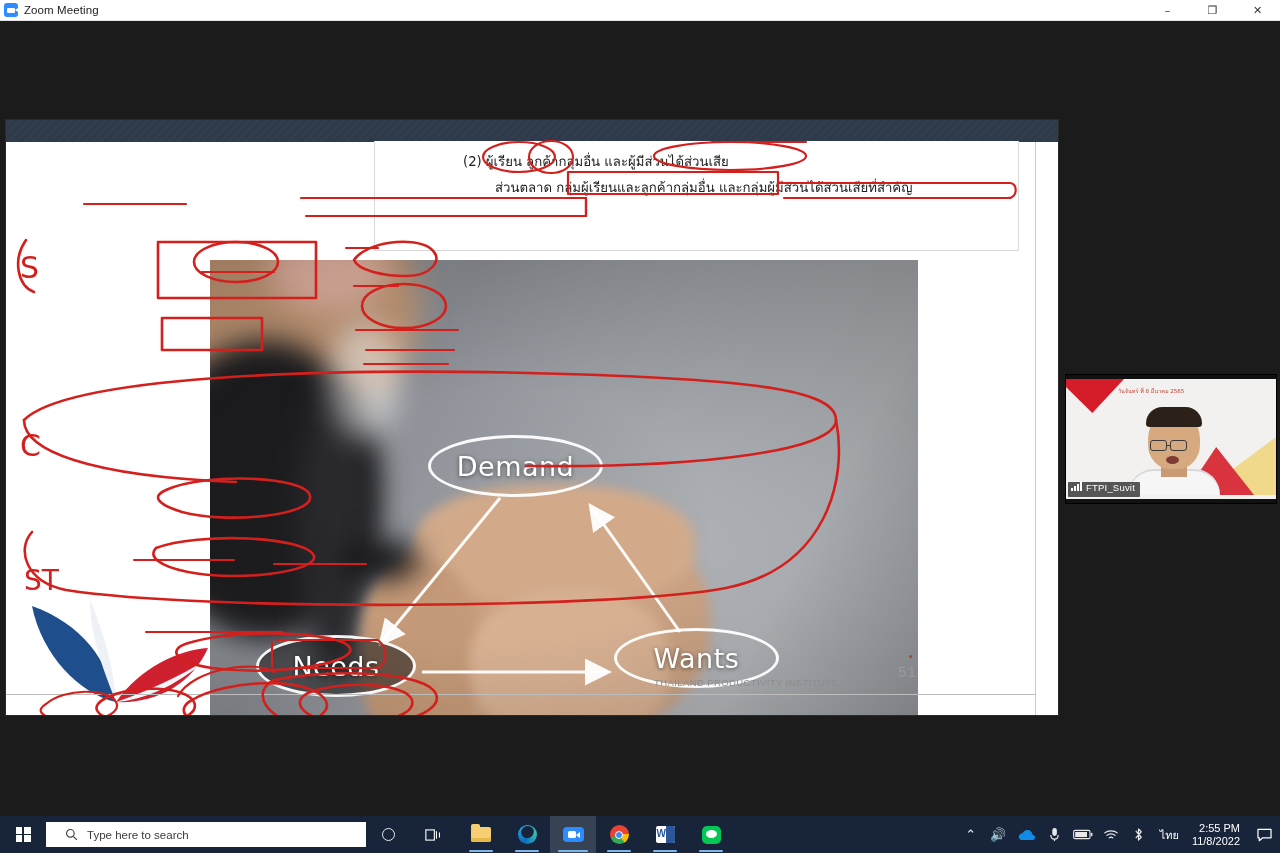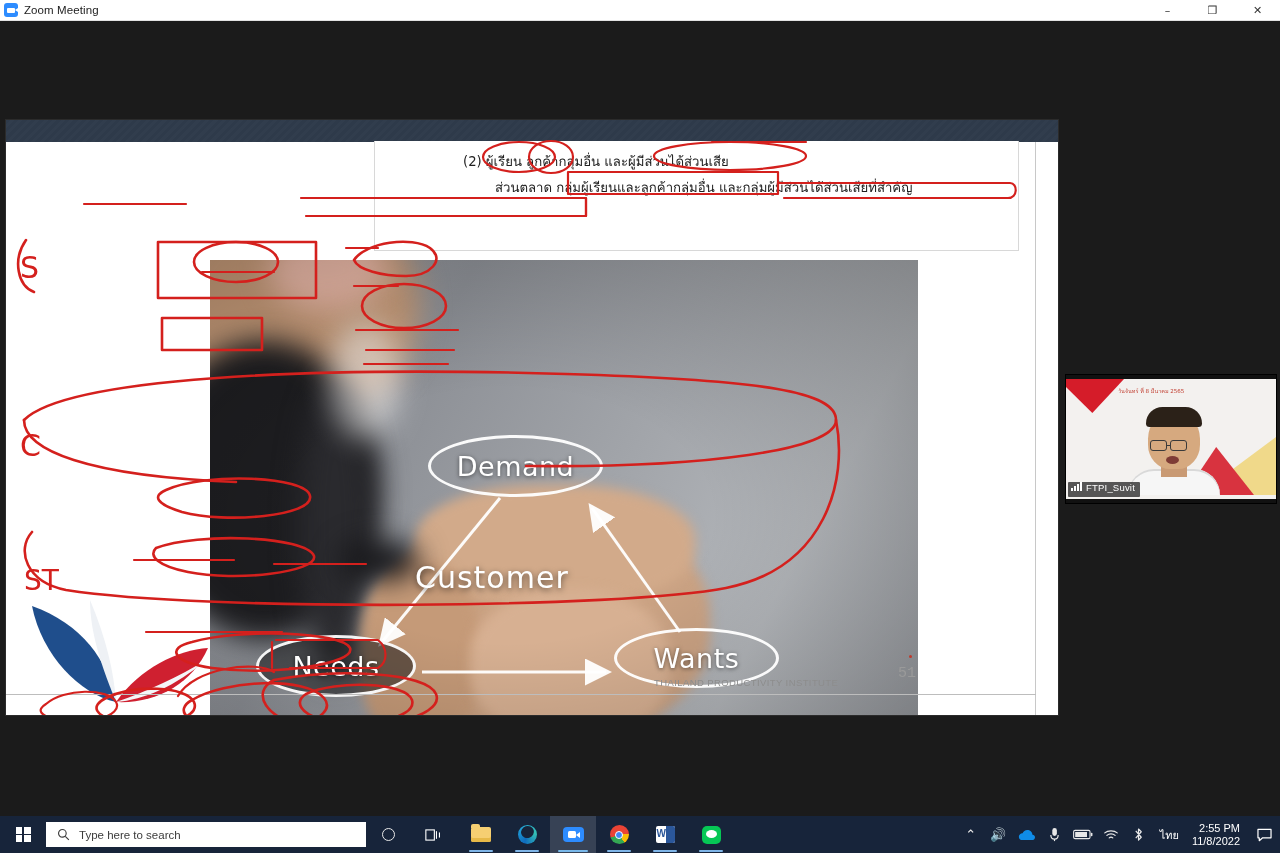--- a/index.html
+++ b/index.html
@@ -101,21 +101,21 @@
   #tile-name .label{color:#fff;font-size:9.5px;margin-left:4px;letter-spacing:.2px;}
   .bars{display:flex;align-items:flex-end;gap:1px;height:9px;}
   .bars i{width:2px;background:#fff;display:block;}
 
   
   #taskbar{position:absolute;left:0;top:816px;width:1280px;height:37px;background:#17243a;
     display:flex;align-items:center;}
   #start{width:46px;height:37px;display:flex;align-items:center;justify-content:center;}
   .winlogo{width:15px;height:15px;display:grid;grid-template-columns:1fr 1fr;grid-template-rows:1fr 1fr;gap:1.6px;}
   .winlogo span{background:#fff;display:block;}
-  #search{width:320px;height:25px;background:#fff;display:flex;align-items:center;padding-left:11px;}
+  #search{width:320px;height:25px;background:#fff;display:flex;align-items:center;padding-left:19px;}
   #search .ph{font-size:11.5px;color:#3c3c3c;margin-left:9px;}
   #cortana{width:44px;height:37px;display:flex;align-items:center;justify-content:center;}
   #cortana .ring{width:13px;height:13px;border:1.6px solid #e9e9e9;border-radius:50%;}
   #taskview{width:46px;height:37px;display:flex;align-items:center;justify-content:center;color:#fff;font-size:15px;}
   .tb-apps{display:flex;align-items:center;margin-left:2px;}
   .tb-app{width:46px;height:37px;display:flex;align-items:center;justify-content:center;position:relative;}
   .tb-app.active{background:rgba(255,255,255,.14);}
   .tb-app .under{position:absolute;bottom:1px;left:11px;width:24px;height:2.5px;background:#7fb5e8;border-radius:2px;}
   .tb-app.active .under{background:#79b8ea;width:30px;left:8px;}
   #tray{margin-left:auto;display:flex;align-items:center;height:37px;}
@@ -207,21 +207,20 @@
 
         <div class="node" id="n-demand">
           <span>Demand</span>
         </div>
         <div class="node" id="n-needs">
           <span>Needs</span>
         </div>
         <div class="node" id="n-wants">
           <span>Wants</span>
         </div>
-        <div id="n-customer">Customer</div>
       </div>
 
       <div id="ftpi-logo">
         <svg width="190" height="112" viewBox="0 0 190 112">
           <path d="M12 8 C62 26 88 62 96 104 C60 96 22 58 12 8 Z" fill="#1f4e8c"></path>
           <path d="M96 104 C120 70 158 52 188 50 C172 86 136 106 96 104 Z" fill="#cf2030"></path>
           <path d="M70 2 C86 40 94 74 96 104 C84 74 70 38 70 2 Z" fill="#eef1f5"></path>
           <path d="M96 104 C126 94 160 78 186 62 C156 88 124 102 96 104 Z" fill="#f4f6f8"></path>
         </svg>
       </div>

